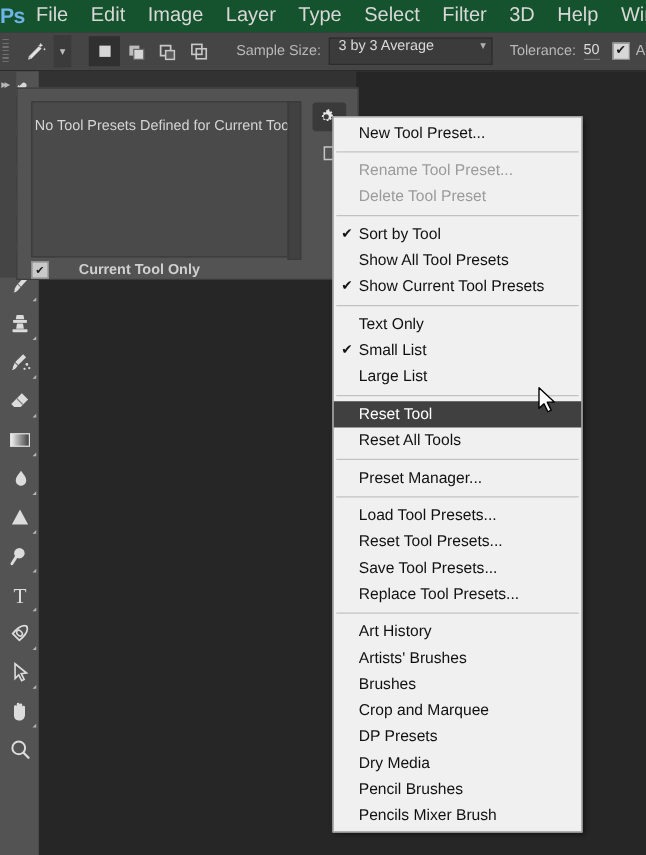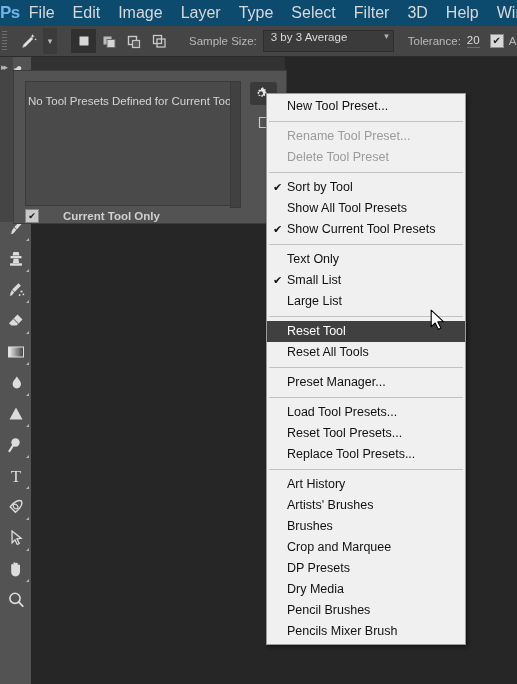--- a/index.html
+++ b/index.html
@@ -21,21 +21,21 @@
     position: absolute;
     inset: 0;
     background: #323232;
   }
 
   
   #menubar {
     position: absolute;
     left: 0; top: 0;
     width: 517px; height: 26px;
-    background: #0c4a6e;
+    background: #14532d;
     display: flex;
     align-items: flex-end;
   }
   #ps-logo {
     width: 40px;
     height: 26px;
     display: flex;
     align-items: center;
     justify-content: center;
     font-size: 17px;
@@ -376,21 +376,21 @@
 
     <div class="opt-sep"></div>
 
     <div class="opt-label">Sample Size:</div>
     <div class="opt-select">
       <span>3 by 3 Average</span>
       <span class="caret">▾</span>
     </div>
 
     <div class="opt-label" style="margin-left:14px;">Tolerance:</div>
-    <div class="opt-numfield">20</div>
+    <div class="opt-numfield">50</div>
 
     <div class="opt-check">
       <span class="checkbox-sq">✔</span>
       <span class="opt-label" style="margin:0;">Ant</span>
     </div>
   </div>
 
   <div id="toolbar">
 
     <div class="tool-btn">
@@ -614,20 +614,21 @@
       <div class="ctx-item"><span class="ctx-check">✔</span><span>Small List</span></div>
       <div class="ctx-item"><span>Large List</span></div>
       <div class="ctx-sep"></div>
       <div class="ctx-item selected"><span>Reset Tool</span></div>
       <div class="ctx-item"><span>Reset All Tools</span></div>
       <div class="ctx-sep"></div>
       <div class="ctx-item"><span>Preset Manager...</span></div>
       <div class="ctx-sep"></div>
       <div class="ctx-item"><span>Load Tool Presets...</span></div>
       <div class="ctx-item"><span>Reset Tool Presets...</span></div>
+      <div class="ctx-item"><span>Save Tool Presets...</span></div>
       <div class="ctx-item"><span>Replace Tool Presets...</span></div>
       <div class="ctx-sep"></div>
       <div class="ctx-item"><span>Art History</span></div>
       <div class="ctx-item"><span>Artists' Brushes</span></div>
       <div class="ctx-item"><span>Brushes</span></div>
       <div class="ctx-item"><span>Crop and Marquee</span></div>
       <div class="ctx-item"><span>DP Presets</span></div>
       <div class="ctx-item"><span>Dry Media</span></div>
       <div class="ctx-item"><span>Pencil Brushes</span></div>
       <div class="ctx-item"><span>Pencils Mixer Brush</span></div>

